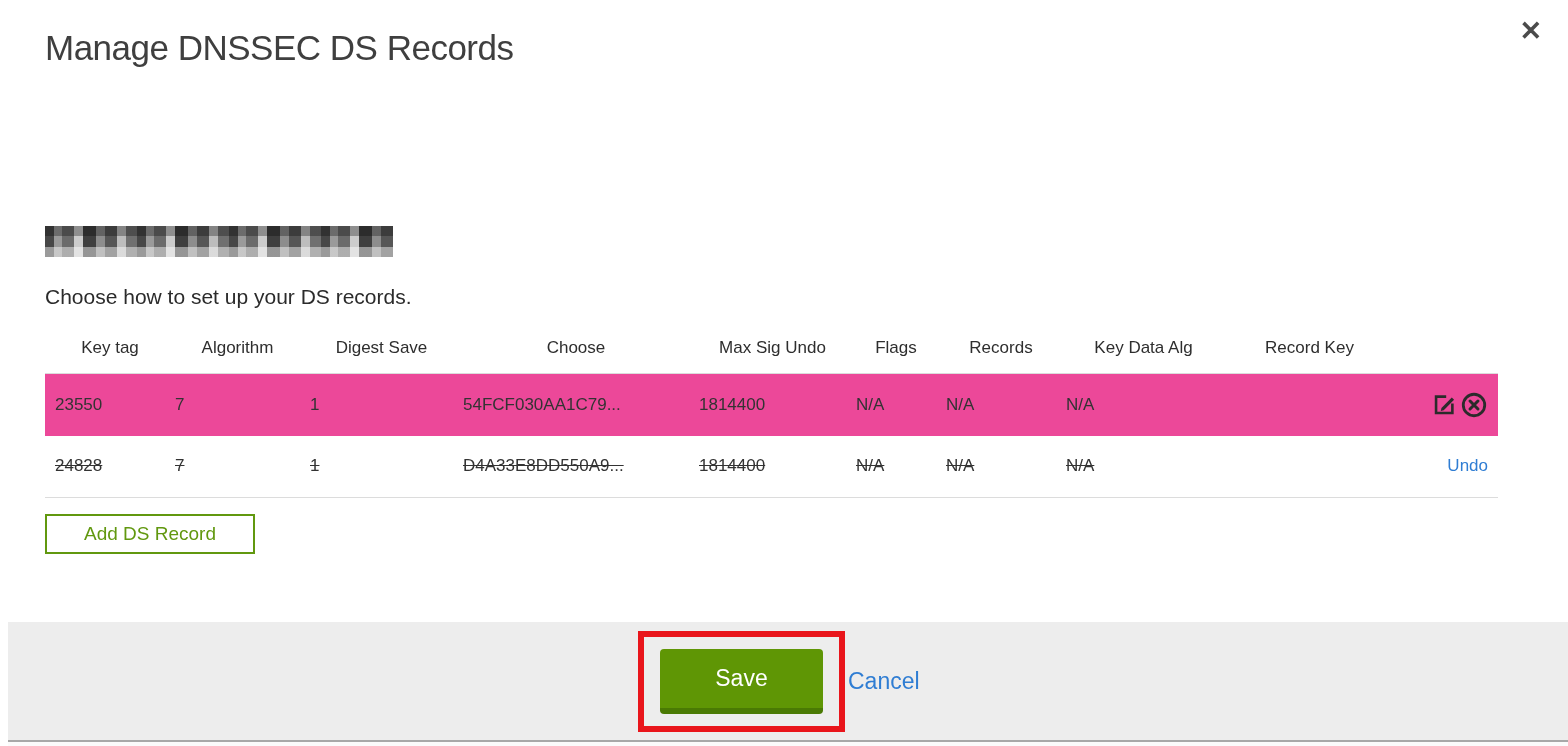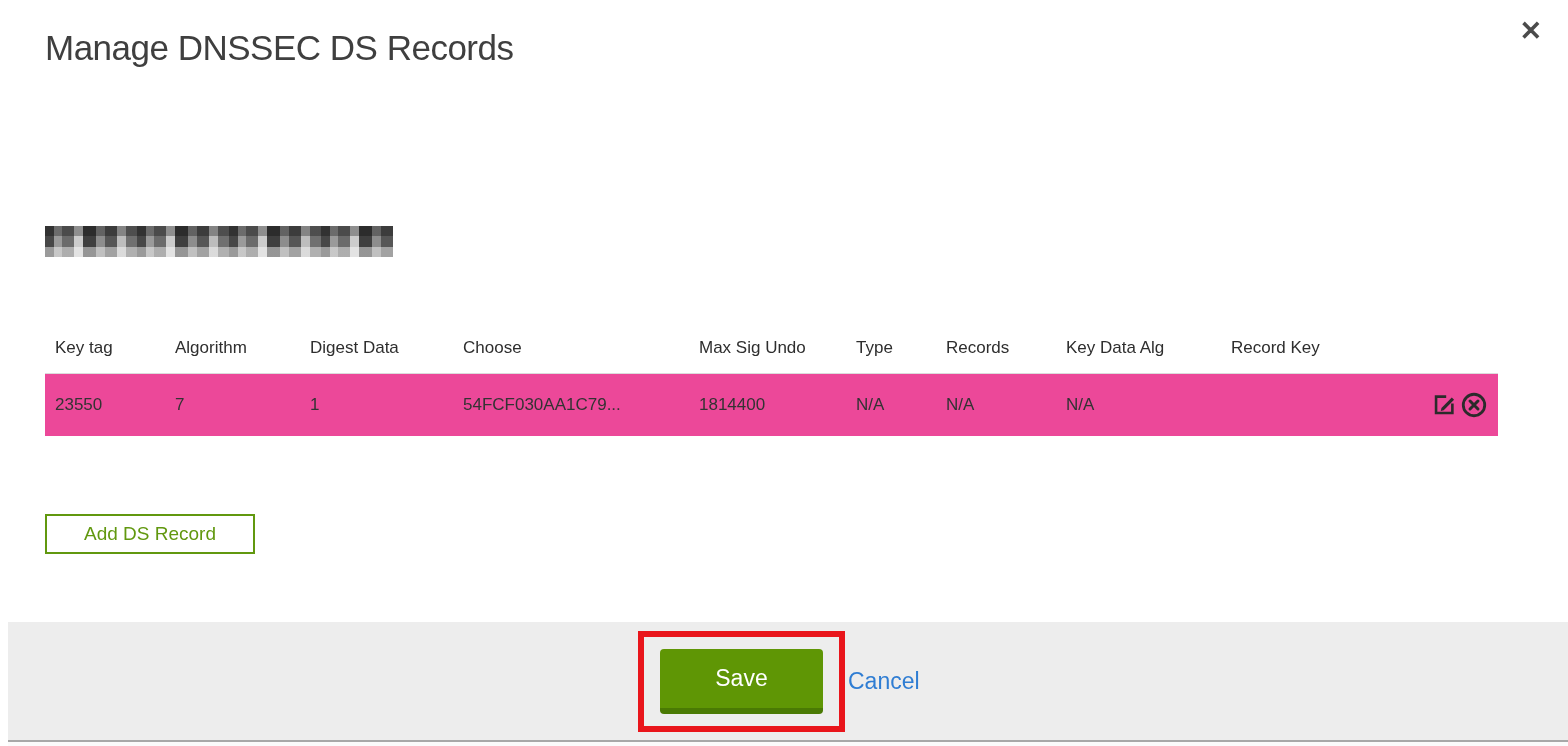--- a/index.html
+++ b/index.html
@@ -29,21 +29,21 @@
   .instruction { position:absolute; top:285px; left:37px; font-size:21px; color:#2b2b2b; }
 
   
   table.ds-table { position:absolute; top:330px; left:37px; width:1453px;
     border-collapse:collapse; table-layout:fixed; font-size:17px; color:#333; }
   table.ds-table col.c0{width:120px} table.ds-table col.c1{width:135px}
   table.ds-table col.c2{width:153px} table.ds-table col.c3{width:236px}
   table.ds-table col.c4{width:157px} table.ds-table col.c5{width:90px}
   table.ds-table col.c6{width:120px} table.ds-table col.c7{width:165px}
   table.ds-table col.c8{width:167px} table.ds-table col.c9{width:110px}
-  table.ds-table th { text-align:left; font-weight:400; color:#2e2e2e;
+  table.ds-table th { text-align:center; font-weight:400; color:#2e2e2e;
     height:43px; padding:0 0 6px 10px; vertical-align:middle;
     border-bottom:1px solid #dcdcdc; }
   table.ds-table td { height:63px; padding-left:10px; vertical-align:middle; }
   tr.row-normal td { background:#ec4899; }
   tr.row-deleted td { background:#ffffff; height:61px; border-bottom:1px solid #dcdcdc; }
   tr.row-deleted td.cell-text { text-decoration:line-through; }
   td.actions { text-align:right; padding-right:10px; white-space:nowrap; }
   .icon-btn { display:inline-block; vertical-align:middle; background:none; border:0;
     padding:0; margin-left:2px; cursor:pointer; line-height:0; }
   .undo-link { color:#2f7dd3; text-decoration:none; font-size:17px; cursor:pointer; }
@@ -72,42 +72,43 @@
 
 <div class="page">
   <div class="modal-body">
 
     <h1 class="title">Manage DNSSEC DS Records</h1>
 
     <button class="close-btn">✕</button>
 
     <div class="domain-redacted"></div>
 
+    <p class="instruction">Choose how to set up your DS records.</p>
 
     <table class="ds-table">
       <colgroup>
         <col class="c0">
           <col class="c1">
           <col class="c2">
           <col class="c3">
           <col class="c4">
         <col class="c5">
           <col class="c6">
           <col class="c7">
           <col class="c8">
           <col class="c9">
       </colgroup>
       <thead>
         <tr>
           <th>Key tag</th>
           <th>Algorithm</th>
-          <th>Digest Data</th>
+          <th>Digest Save</th>
           <th>Choose</th>
           <th>Max Sig Undo</th>
-          <th>Type</th>
+          <th>Flags</th>
           <th>Records</th>
           <th>Key Data Alg</th>
           <th>Record Key</th>
           <th></th>
         </tr>
       </thead>
       <tbody>
         <tr class="row-normal">
           <td class="cell-text">23550</td>
           <td class="cell-text">7</td>
@@ -125,20 +126,34 @@
                 <path d="M9.3 15.2l9.2-9.4 2 1.9-9.2 9.4-2.6.7z" fill="#2b2b2b"></path>
               </svg></span>
             </button><button class="icon-btn"><span>
               <svg width="28" height="28" viewBox="0 0 24 24">
                 <circle cx="12" cy="12" r="9.2" fill="none" stroke="#2b2b2b" stroke-width="2.4"></circle>
                 <path d="M8.6 8.6l6.8 6.8M15.4 8.6l-6.8 6.8" stroke="#2b2b2b" stroke-width="2.6" stroke-linecap="round"></path>
               </svg></span>
             </button>
           </td>
         </tr>
+        <tr class="row-deleted">
+          <td class="cell-text">24828</td>
+          <td class="cell-text">7</td>
+          <td class="cell-text">1</td>
+          <td class="cell-text">D4A33E8DD550A9...</td>
+          <td class="cell-text">1814400</td>
+          <td class="cell-text">N/A</td>
+          <td class="cell-text">N/A</td>
+          <td class="cell-text">N/A</td>
+          <td class="cell-text"></td>
+          <td class="actions">
+            <a class="undo-link">Undo</a>
+          </td>
+        </tr>
       </tbody>
     </table>
 
     <button class="add-btn">Add DS Record</button>
   </div>
 
   <div class="footer">
     <div class="annotation-box">
       <button class="save-btn">Save</button>
     </div>

